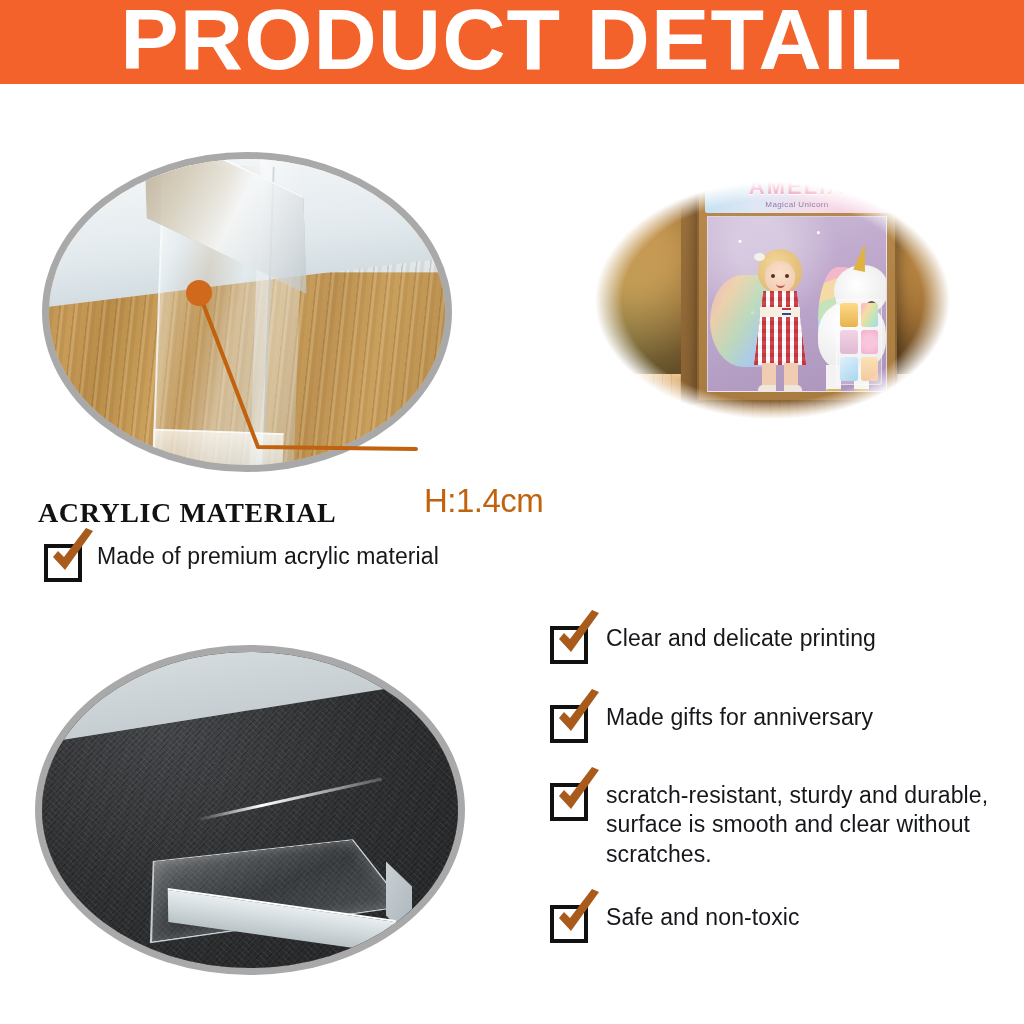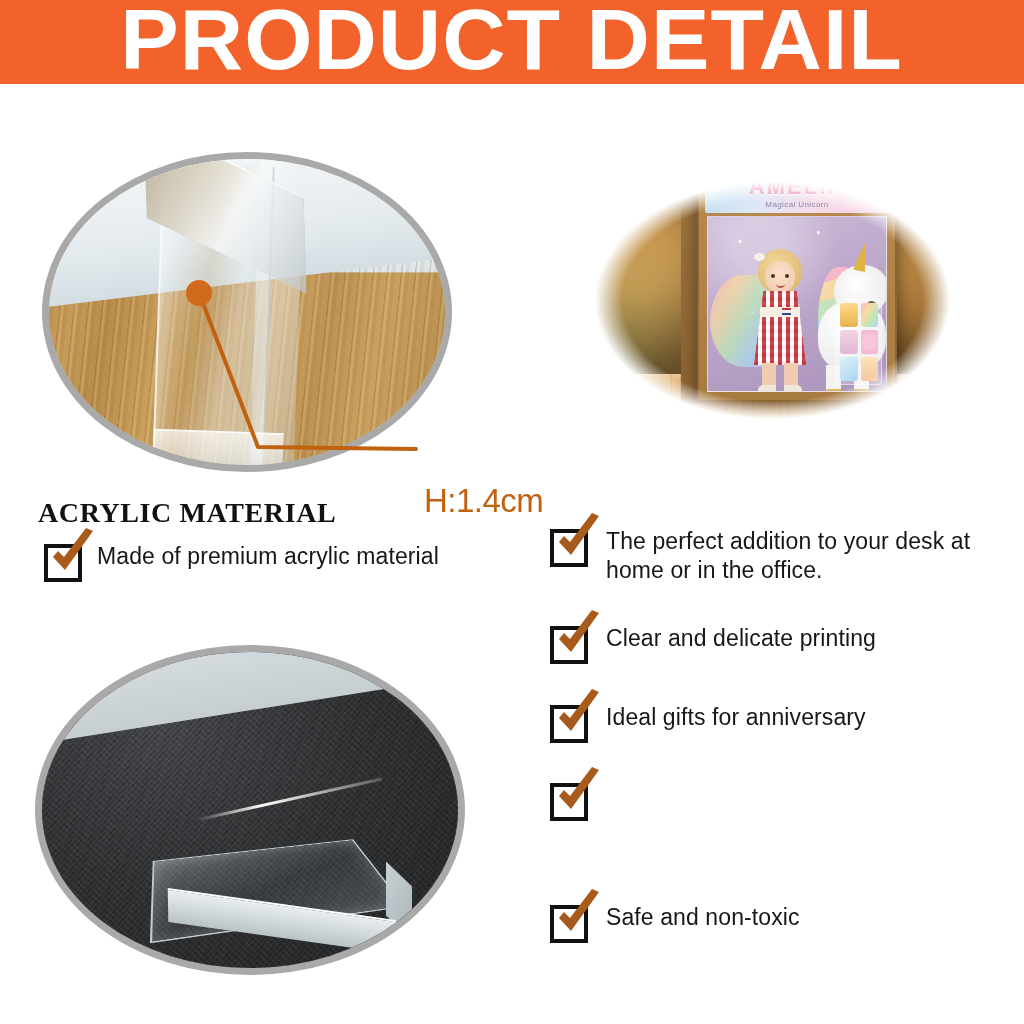--- a/index.html
+++ b/index.html
@@ -541,53 +541,46 @@
   <div class="bullet" id="bullet-acrylic-0">
     <span class="checkbox">
       <svg viewBox="0 0 56 56" aria-hidden="true">
         <path d="M9 29 L21 42 L49 3 L42 0 L20 29 L14 23 Z" fill="#a85b1a"></path>
       </svg>
     </span>
     <span class="bullet-text">Made of premium acrylic material</span>
   </div>
 
 
-  <div class="bullet" id="bullet-gift-0">
-    <span class="checkbox">
-      <svg viewBox="0 0 56 56" aria-hidden="true">
-        <path d="M9 29 L21 42 L49 3 L42 0 L20 29 L14 23 Z" fill="#a85b1a"></path>
-      </svg>
-    </span>
-    <span class="bullet-text">The perfect addition to your desk at home or in the office.</span>
-  </div>
 
   <div class="bullet" id="bullet-gift-1">
     <span class="checkbox">
       <svg viewBox="0 0 56 56" aria-hidden="true">
         <path d="M9 29 L21 42 L49 3 L42 0 L20 29 L14 23 Z" fill="#a85b1a"></path>
       </svg>
     </span>
     <span class="bullet-text">Clear and delicate printing</span>
   </div>
 
   <div class="bullet" id="bullet-gift-2">
     <span class="checkbox">
       <svg viewBox="0 0 56 56" aria-hidden="true">
         <path d="M9 29 L21 42 L49 3 L42 0 L20 29 L14 23 Z" fill="#a85b1a"></path>
       </svg>
     </span>
-    <span class="bullet-text">Ideal gifts for anniversary</span>
+    <span class="bullet-text">Made gifts for anniversary</span>
   </div>
 
   <div class="bullet" id="bullet-gift-3">
     <span class="checkbox">
       <svg viewBox="0 0 56 56" aria-hidden="true">
         <path d="M9 29 L21 42 L49 3 L42 0 L20 29 L14 23 Z" fill="#a85b1a"></path>
       </svg>
     </span>
+    <span class="bullet-text">scratch-resistant, sturdy and durable, surface is smooth and clear without scratches.</span>
   </div>
 
   <div class="bullet" id="bullet-gift-4">
     <span class="checkbox">
       <svg viewBox="0 0 56 56" aria-hidden="true">
         <path d="M9 29 L21 42 L49 3 L42 0 L20 29 L14 23 Z" fill="#a85b1a"></path>
       </svg>
     </span>
     <span class="bullet-text">Safe and non-toxic</span>
   </div>

